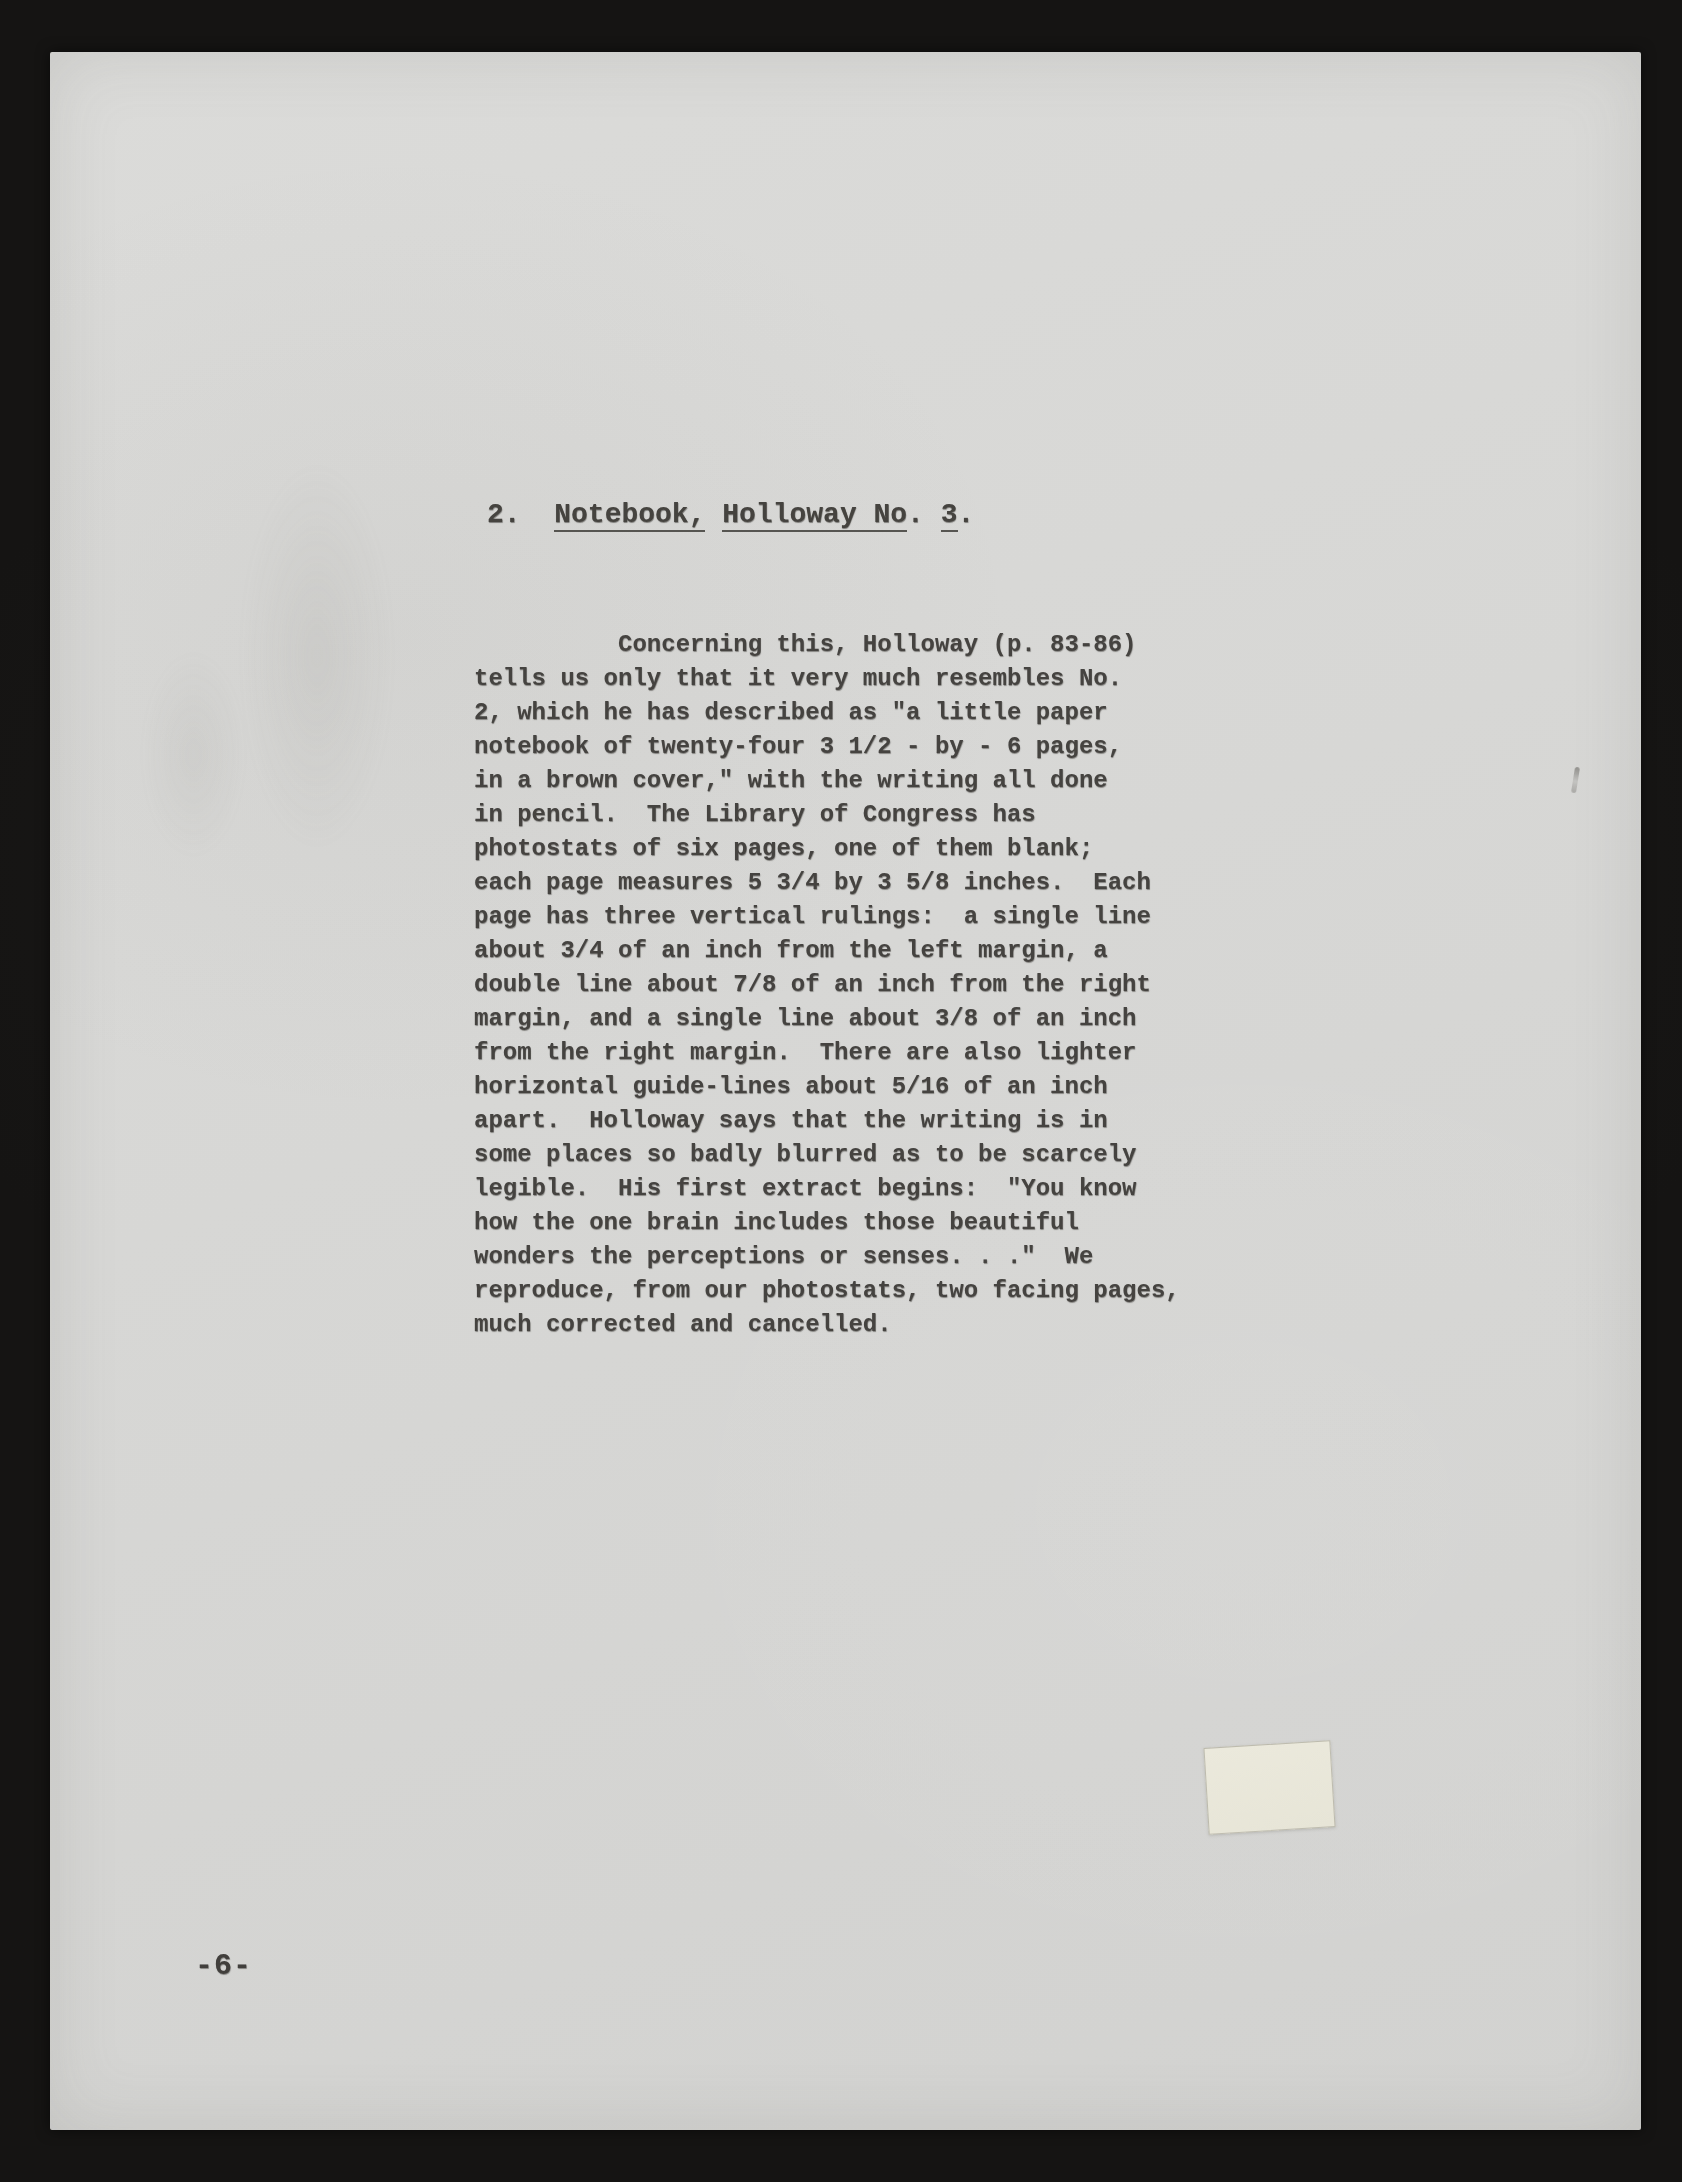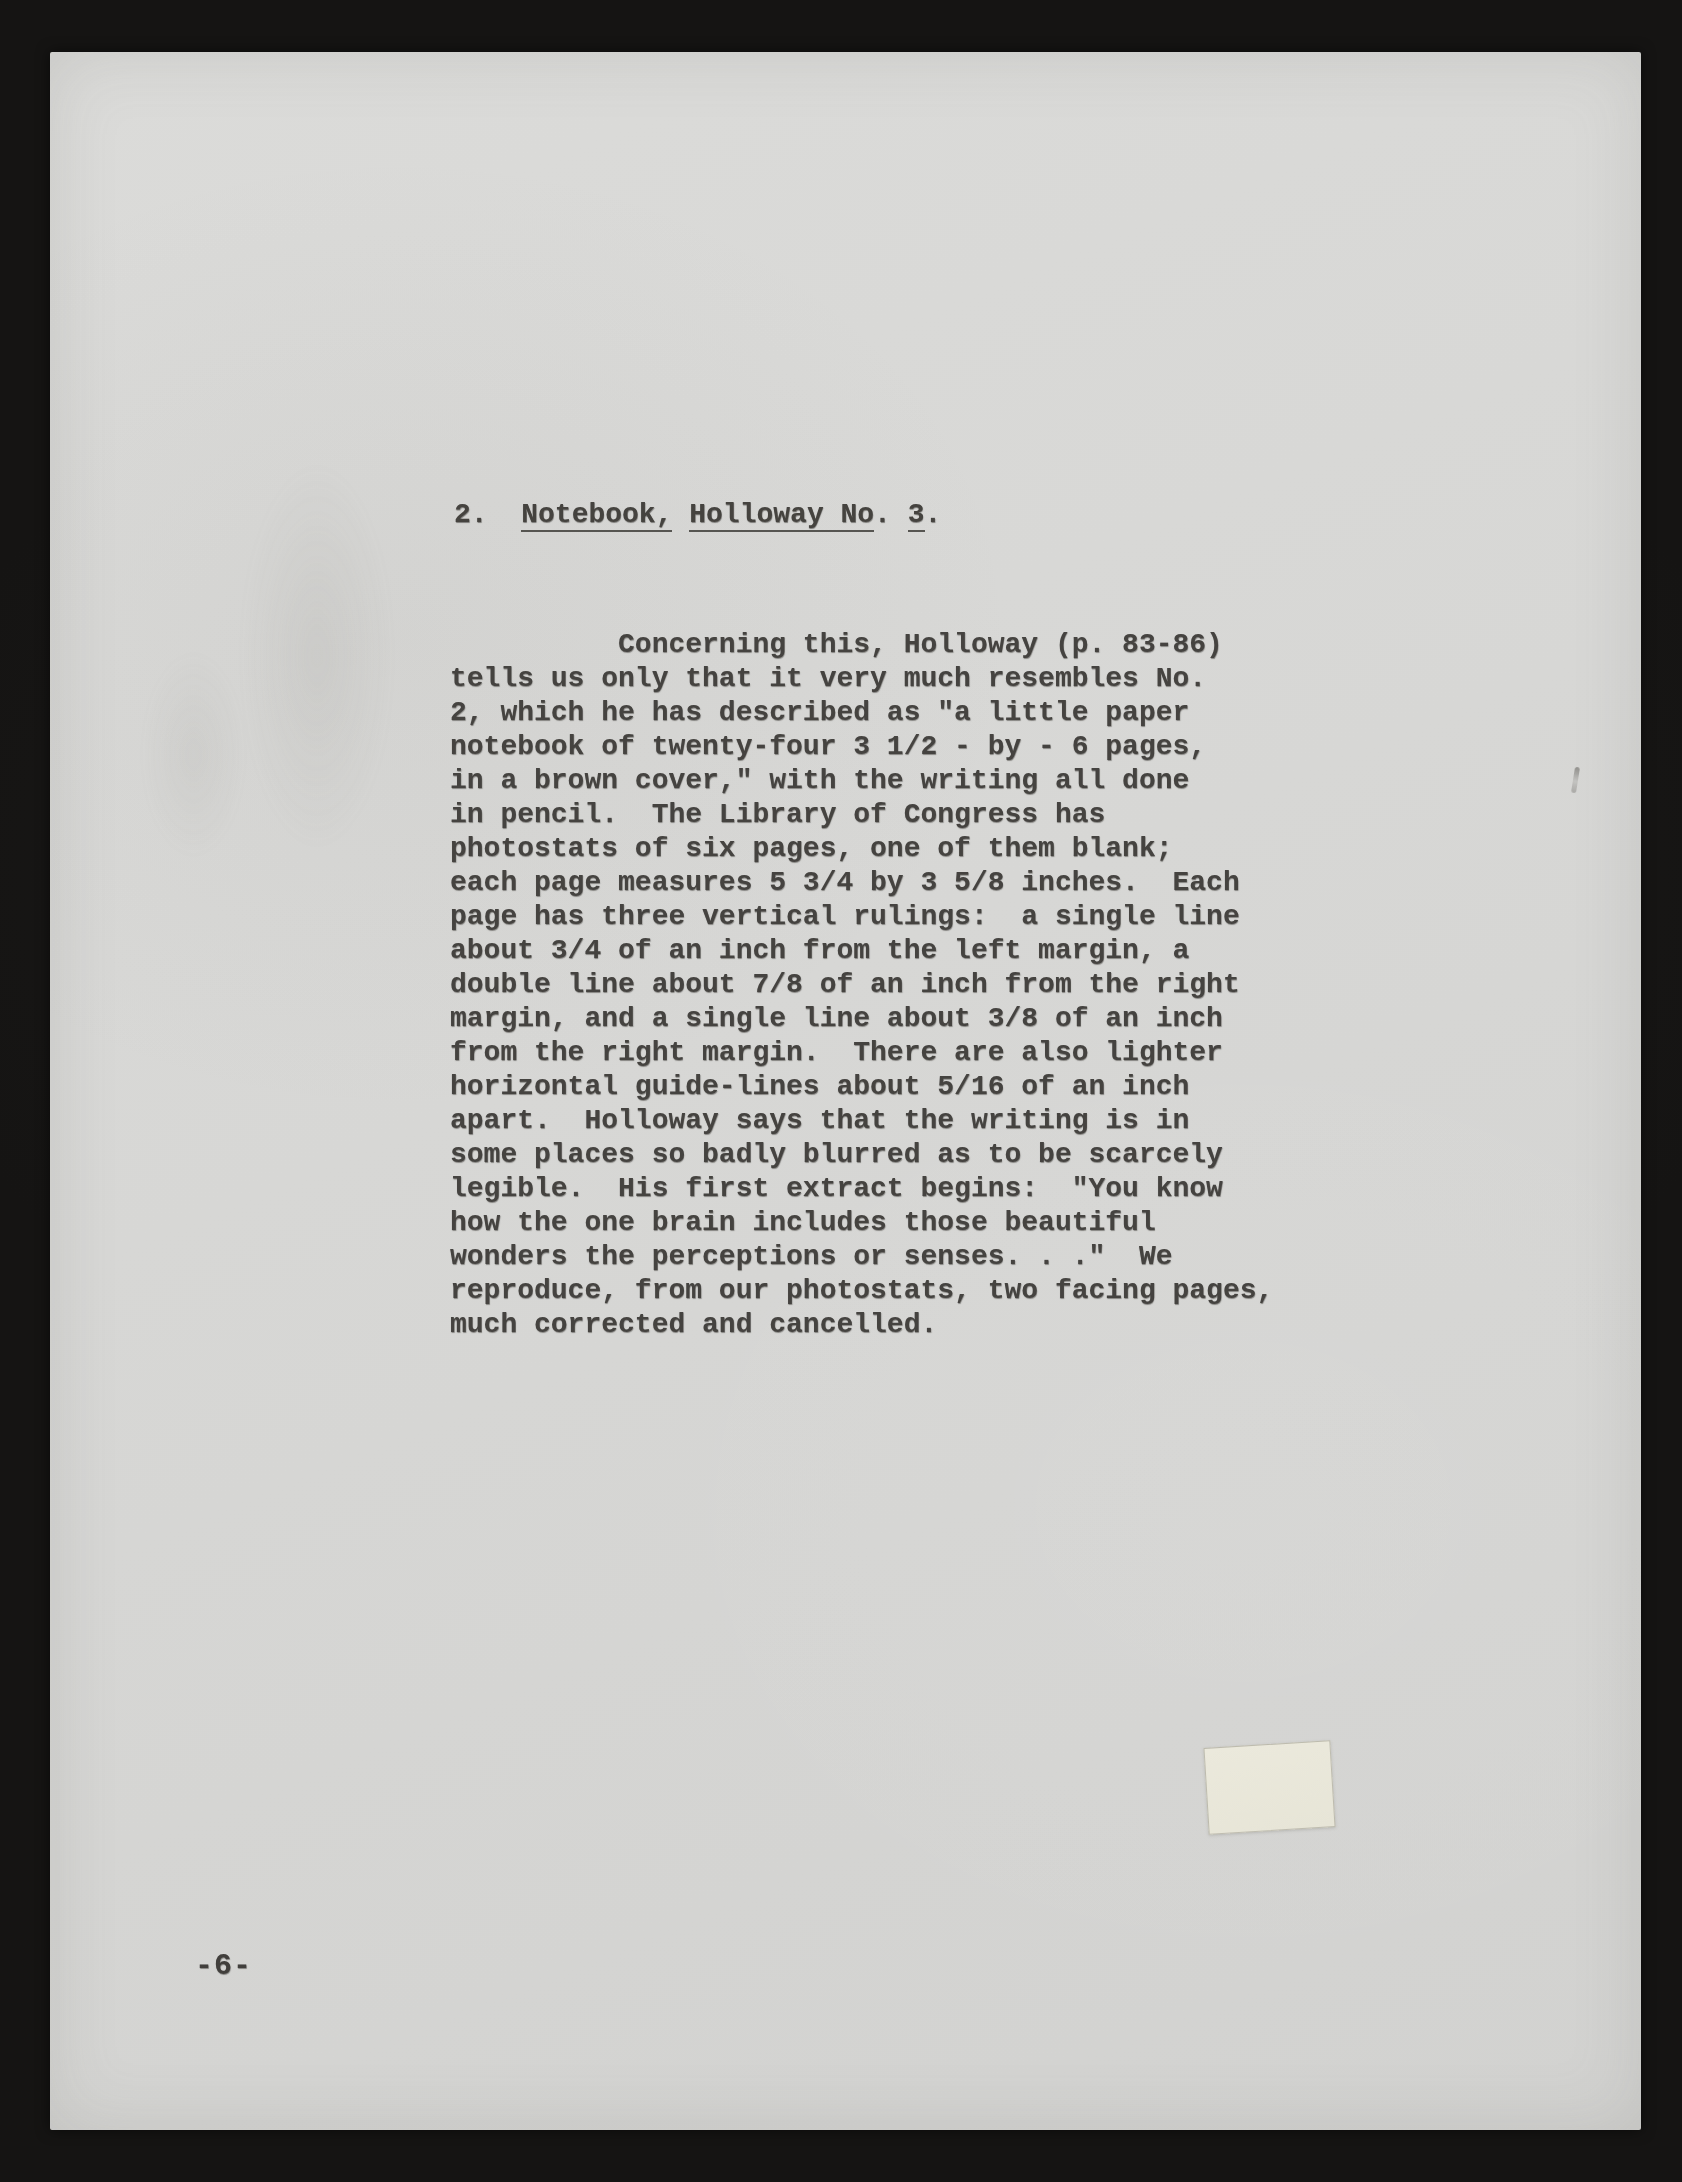--- a/index.html
+++ b/index.html
@@ -49,37 +49,37 @@
     position: absolute;
     left: 69px;
     top: 554px;
     width: 149px;
     height: 297px;
     background: radial-gradient(50% 50% at 50% 50%, rgba(125,123,118,0.08), transparent 70%);
     filter: blur(5px);
   }
   .heading {
     position: absolute;
-    left: 404px;
+    left: 437px;
     top: 446px;
     font-size: 28px;
     line-height: 34px;
     font-weight: bold;
     color: #45433f;
     white-space: pre;
     text-shadow: 0.4px 0.5px 0.8px rgba(55,53,50,0.55);
   }
   .heading .u {
     border-bottom: 2.5px solid rgba(64,62,58,0.85);
   }
   .body-text {
     position: absolute;
-    left: 400px;
+    left: 424px;
     top: 576px;
-    font-size: 28px;
+    font-size: 24px;
     line-height: 34px;
     font-weight: bold;
     color: #454340;
     white-space: pre;
     text-shadow: 0.4px 0.5px 0.9px rgba(55,53,50,0.5);
   }
   .page-number {
     position: absolute;
     left: 145px;
     top: 1897px;

